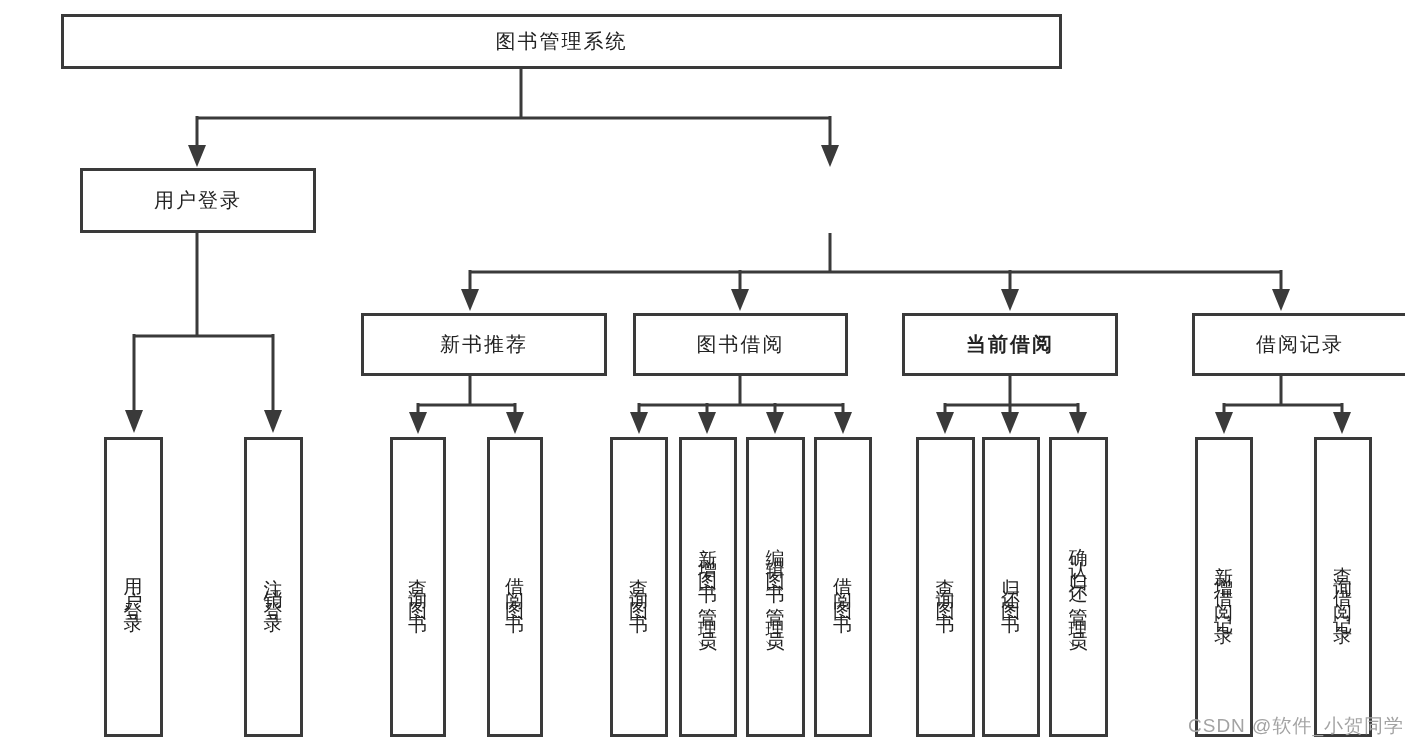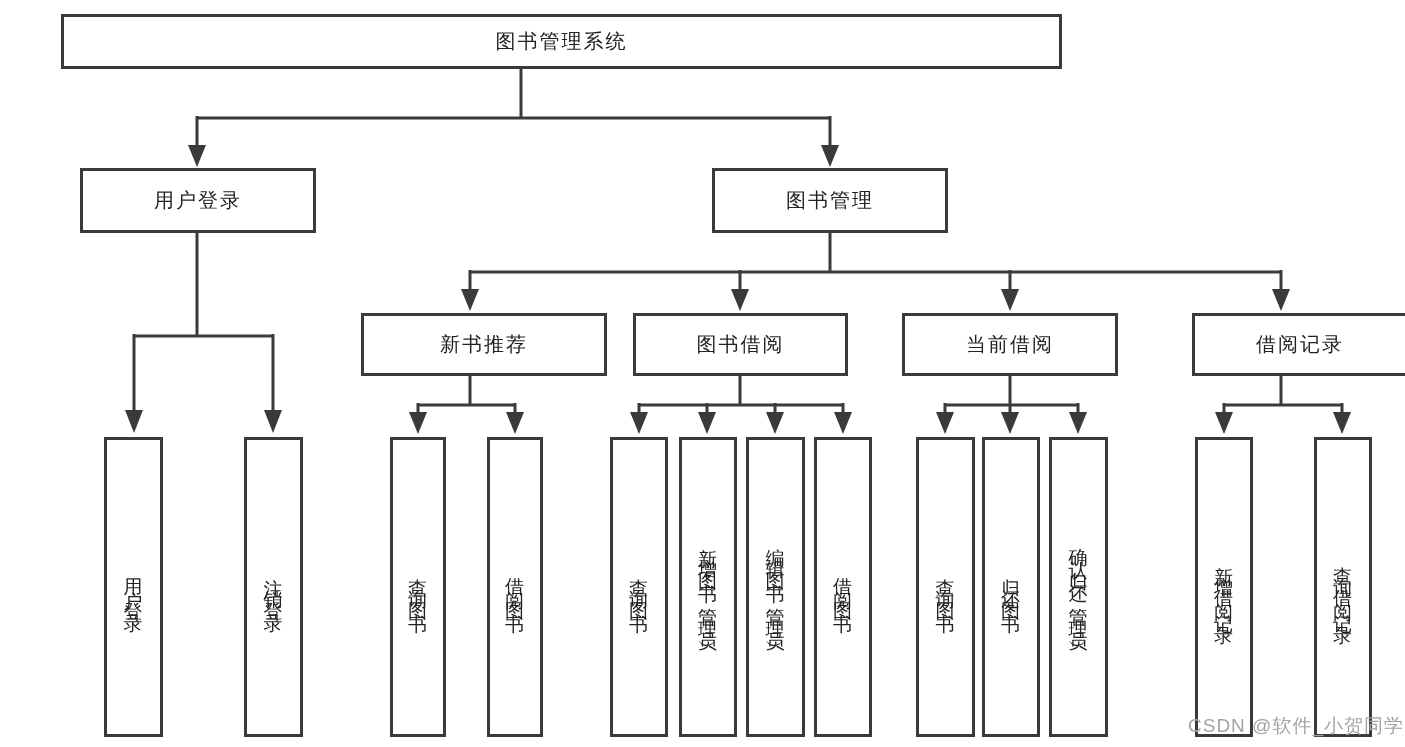--- a/index.html
+++ b/index.html
@@ -118,25 +118,24 @@
       <polygon points="1001,412 1019,412 1010,434"></polygon>
       <polygon points="1069,412 1087,412 1078,434"></polygon>
       <polygon points="1215,412 1233,412 1224,434"></polygon>
       <polygon points="1333,412 1351,412 1342,434"></polygon>
     </g>
   </svg>
 
   <div class="node" style="left:22px; top:14px; width:1001px; height:55px;margin-left:39px;">图书管理系统</div>
 
   <div class="node" style="left:80px; top:168px; width:236px; height:65px;">用户登录</div>
-  <div class="node" style="left:712px; top:168px; width:236px; height:65px;">图书管理</div>
 
   <div class="node" style="left:361px; top:313px; width:246px; height:63px;">新书推荐</div>
   <div class="node" style="left:633px; top:313px; width:215px; height:63px;">图书借阅</div>
-  <div class="node" style="left:902px; top:313px; width:216px; height:63px;">当前借阅</div>
+  <div class="node" style="left:902px; top:313px; width:216px; height:63px;font-weight:bold;">当前借阅</div>
   <div class="node" style="left:1173px; top:313px; width:216px; height:63px;margin-left:19px;">借阅记录</div>
 
   <div class="leaf" style="left:104px; width:59px;">用户登录</div>
   <div class="leaf" style="left:244px; width:59px;">注销登录</div>
 
   <div class="leaf" style="left:390px; width:56px;">查询图书</div>
   <div class="leaf" style="left:487px; width:56px;">借阅图书</div>
 
   <div class="leaf" style="left:610px; width:58px;">查询图书</div>
   <div class="leaf" style="left:679px; width:58px;">新增图书（管理员）</div>

